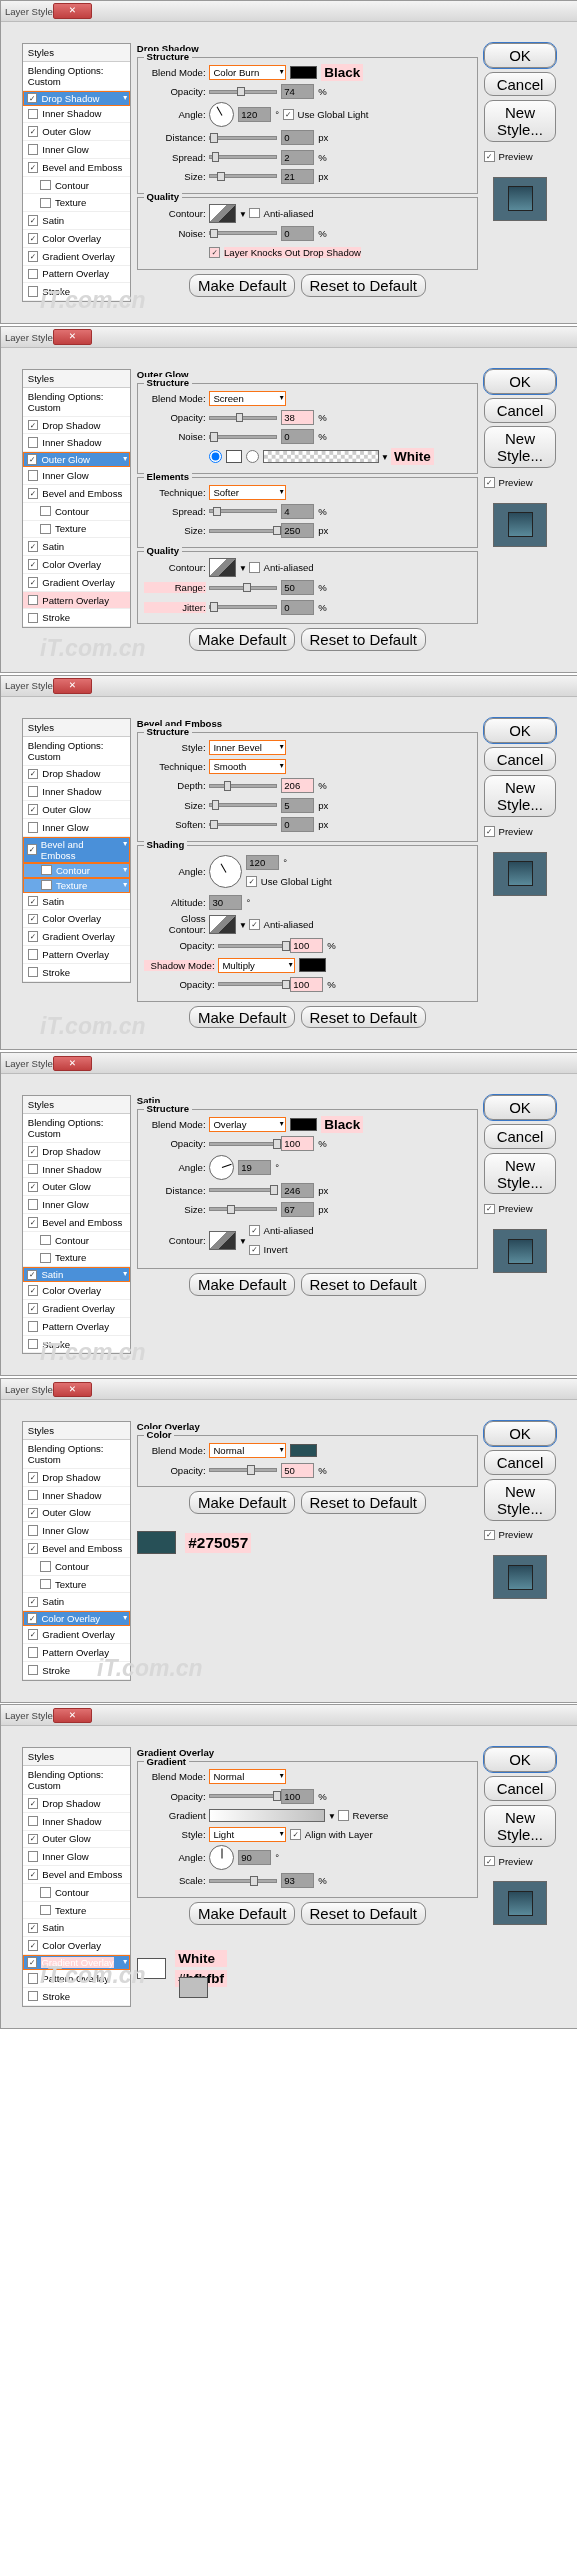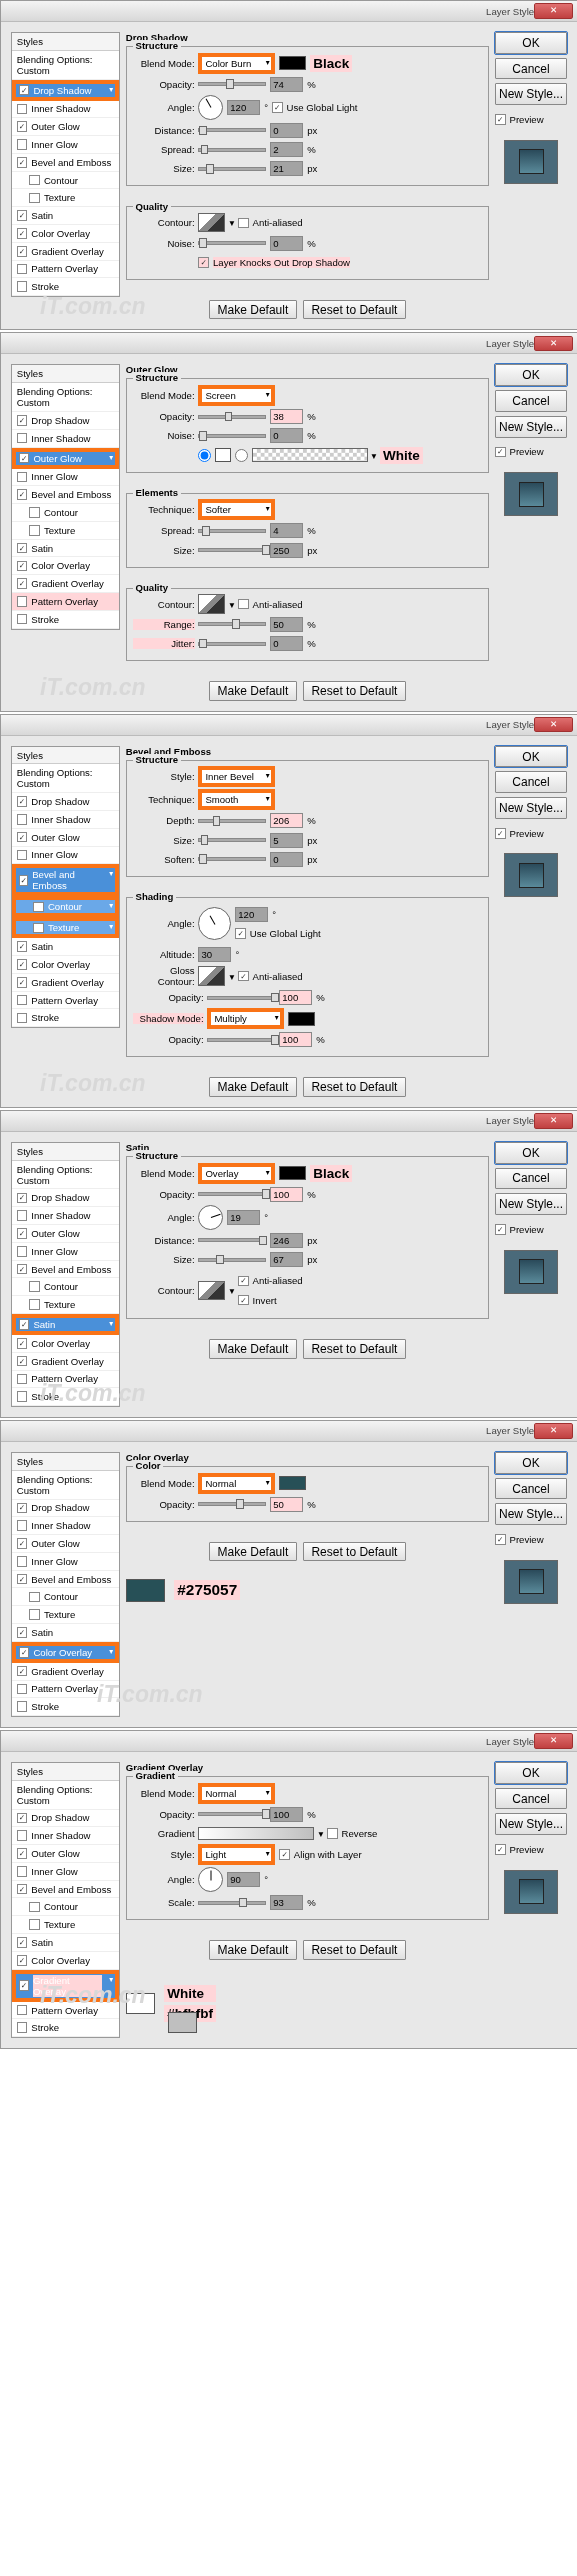--- a/index.html
+++ b/index.html
@@ -1,47 +1,47 @@
 <!DOCTYPE html>
 <html><head>
 <meta charset="utf-8">
 <style>
 *{box-sizing:border-box;margin:0;padding:0;font-family:Tahoma,Arial,sans-serif;font-size:9.6px}
 body{background:#fff;width:578px}
 .dialog{width:578px;border:1px solid #999;background:#e8e8e8;margin-bottom:1.9px;position:relative}
-.titlebar{height:21px;background:linear-gradient(#f4f4f4,#d8d8d8);border-bottom:1px solid #bbb;display:flex;align-items:center;padding:0 3.9px;justify-content:flex-end}
+.titlebar{height:21px;background:linear-gradient(#f4f4f4,#d8d8d8);border-bottom:1px solid #bbb;display:flex;align-items:center;padding:0 3.9px;justify-content:flex-start}
 .titlebar span{color:#444}
 .closebtn{width:39px;height:15.4px;background:linear-gradient(#e07070,#c04040);border:1px solid #a03030;border-radius:1.9px;color:#fff;text-align:center;font-size:8.7px;line-height:13.5px}
-.body{display:flex;padding:10px;gap:5.8px}
+.body{display:flex;padding:21px;gap:5.8px}
 .styles-col{width:109px}
 .styles-box{border:1px solid #999;background:#fff}
 .styles-hdr{padding:2.9px 4.8px;border-bottom:1px solid #ccc;background:#f4f4f4}
 .style-row{padding:2.9px 4.8px;display:flex;align-items:center;gap:3.9px;border-bottom:1px solid #eee}
 .style-row.indent{padding-left:17.4px}
 .style-row.sel{background:#4a90d9;color:#fff}
 .chk{width:10.6px;height:10.6px;border:1px solid #888;background:#fff;display:inline-flex;align-items:center;justify-content:center;font-size:7.7px;color:#333}
 .chk.on::before{content:"✓"}
 .settings-col{flex:1}
-.grp{border:1px solid #999;margin-bottom:20px;padding:3.9px 5.8px 5.8px 5.8px;background:#e8e8e8;position:relative}
+.grp{border:1px solid #999;margin-bottom:3px;padding:3.9px 5.8px 5.8px 5.8px;background:#e8e8e8;position:relative}
 .grp-title{position:absolute;top:-6.8px;left:5.8px;background:#e8e8e8;padding:0 2.9px;font-weight:bold;font-size:9.6px}
 .sec-title{font-weight:bold;font-size:9.6px;margin-bottom:2.9px}
 .row{display:flex;align-items:center;gap:3.9px;margin:1.9px 0;min-height:17.4px}
 .lbl{width:62px;text-align:right;font-size:9.6px}
-.sel{border:4px solid #f97316;background:#fff;padding:1px 13.5px 1px 2.9px;font-size:9.6px;position:relative;min-width:77px}
+.sel{border:1px solid #f97316;background:#fff;padding:1px 13.5px 1px 2.9px;font-size:9.6px;position:relative;min-width:77px}
 .sel::after{content:"▾";position:absolute;right:1.9px;top:1px;font-size:7.7px}
 .swatch{width:27px;height:13.5px;border:1px solid #555}
 .slider{height:3.9px;background:#aaa;border:1px solid #888;position:relative;flex:0 0 68px}
 .slider .th{position:absolute;width:7.7px;height:9.6px;background:#ddd;border:1px solid #666;top:-3.9px;left:40%}
 .nfield{width:33px;border:1px solid #888;background:#a3a3a3;padding:1px 1.9px;font-size:9.6px;text-align:left}
 .unit{font-size:9.6px}
 .angdial{width:25px;height:25px;border:1.9px solid #666;border-radius:50%;position:relative;background:#fff}
 .angdial .hand{position:absolute;width:9.6px;height:1px;background:#000;top:50%;left:50%;transform-origin:left}
 .contour{width:27px;height:19.3px;border:1px solid #666;background:linear-gradient(135deg,#fff 0%,#fff 40%,#888 40%,#888 60%,#333 60%)}
 .gradbar{width:116px;height:13.5px;border:1px solid #666;background:repeating-conic-gradient(#ccc 0 25%,#fff 0 50%) 0 0/7.7px 7.7px}
-.btn{border:1px solid #888;background:linear-gradient(#fcfcfc,#e0e0e0);padding:1.9px 7.7px;font-size:12px;border-radius:1px}
+.btn{border:1px solid #888;background:linear-gradient(#fcfcfc,#e0e0e0);padding:1.9px 7.7px;font-size:15px;border-radius:9px}
 .btn-col{width:72px;display:flex;flex-direction:column;gap:3.9px;align-items:stretch}
 .btn-col .btn{text-align:center;padding:2.9px 1.9px}
 .preview{width:54px;height:44px;border:1px solid #666;background:#4a6a7a;margin:5.8px auto;display:flex;align-items:center;justify-content:center}
 .preview .inner{width:25px;height:25px;background:linear-gradient(#2a4a5a,#5a8a9a);border:1px solid #222}
 .callout{background:#ffd6d9;font-weight:bold;font-size:13.5px;padding:1px 2.9px;position:absolute}
 .btnrow{display:flex;gap:5.8px;justify-content:center;margin-top:3.9px}
 .watermark{position:absolute;font-size:23px;color:#d8d8d8;font-weight:bold;font-style:italic;pointer-events:none}
 .hl{background:#ffd6d9}
 </style>
 </head>

